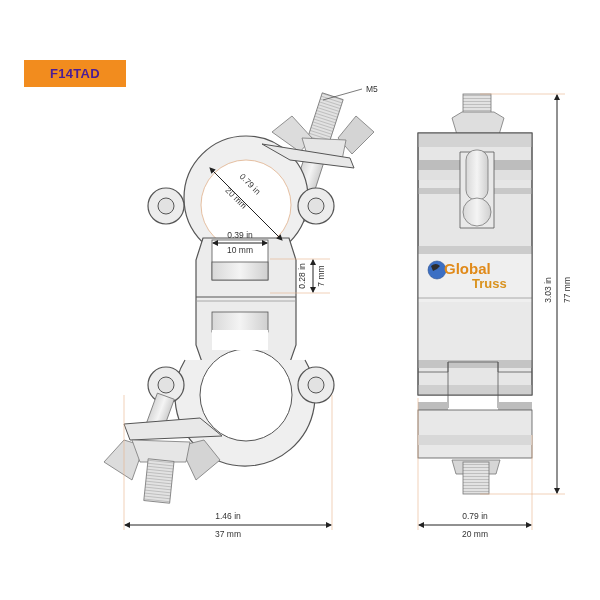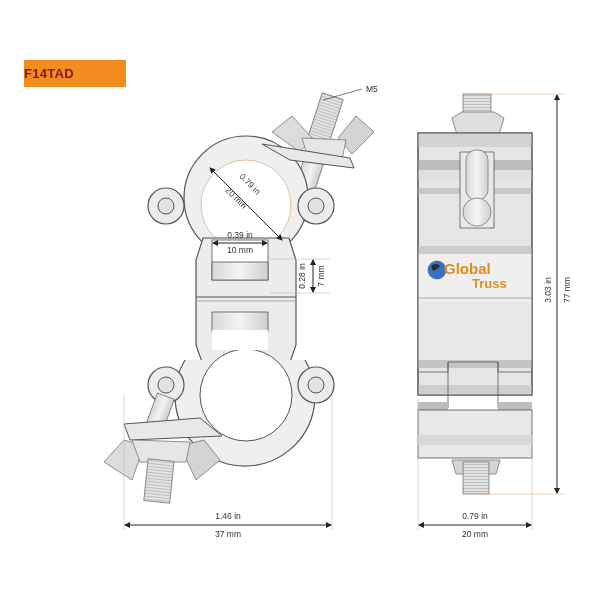--- a/index.html
+++ b/index.html
@@ -1,17 +1,17 @@
 <!DOCTYPE html>
 <html><head>
 <meta charset="utf-8">
 <style>
   html, body { margin: 0; padding: 0; background: #ffffff; }
   body { width: 600px; height: 600px; position: relative; overflow: hidden; font-family: "Liberation Sans", sans-serif; }
-  .badge { position: absolute; left: 24px; top: 60px; width: 102px; height: 27px; background: #f28c1e; color: #7f1d1d; font-weight: bold; font-size: 13px; display: flex; align-items: center; letter-spacing: 0.3px; }
+  .badge { position: absolute; left: 24px; top: 60px; width: 102px; height: 27px; background: #f28c1e; color: #4c1d95; font-weight: bold; font-size: 13px; display: flex; align-items: center; justify-content: center; letter-spacing: 0.3px; }
   svg.drawing { position: absolute; left: 0; top: 0; }
   .dim { font-family: "Liberation Sans", sans-serif; font-size: 8.5px; fill: #333333; }
   .logo-global { font-family: "Liberation Sans", sans-serif; font-weight: bold; font-size: 15px; fill: #e08a1a; }
   .logo-truss { font-family: "Liberation Sans", sans-serif; font-weight: bold; font-size: 13px; fill: #d9921e; }
 </style>
 </head>
 <body>
 
 <div class="badge">
   <span>F14TAD</span>

